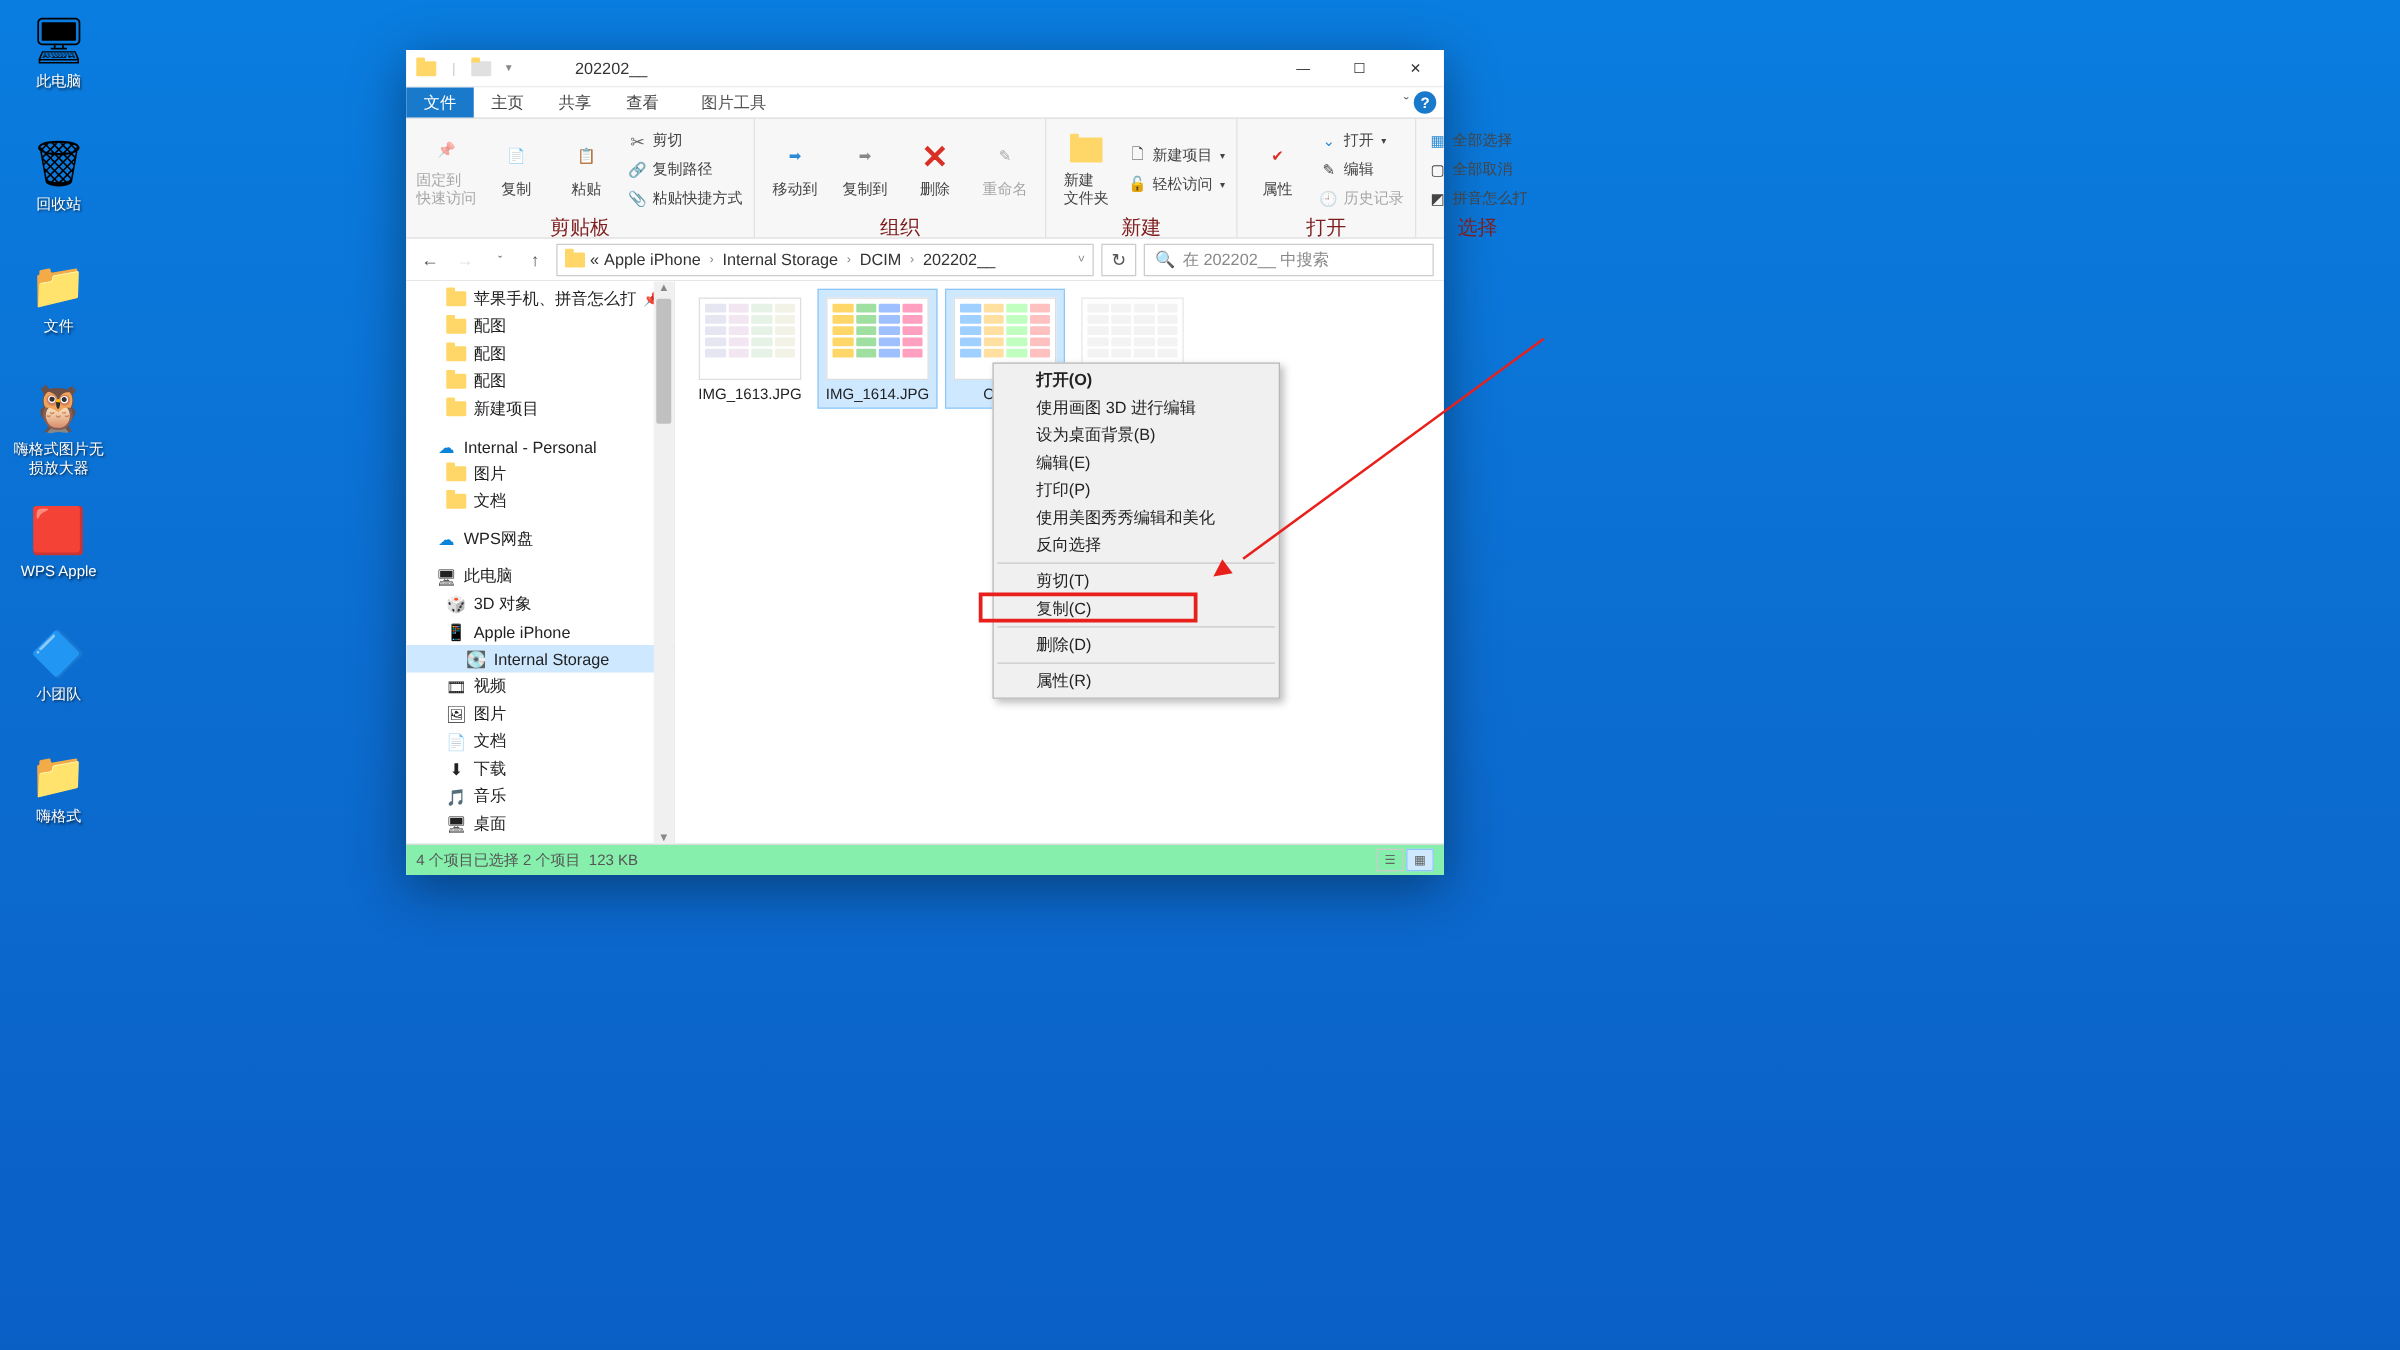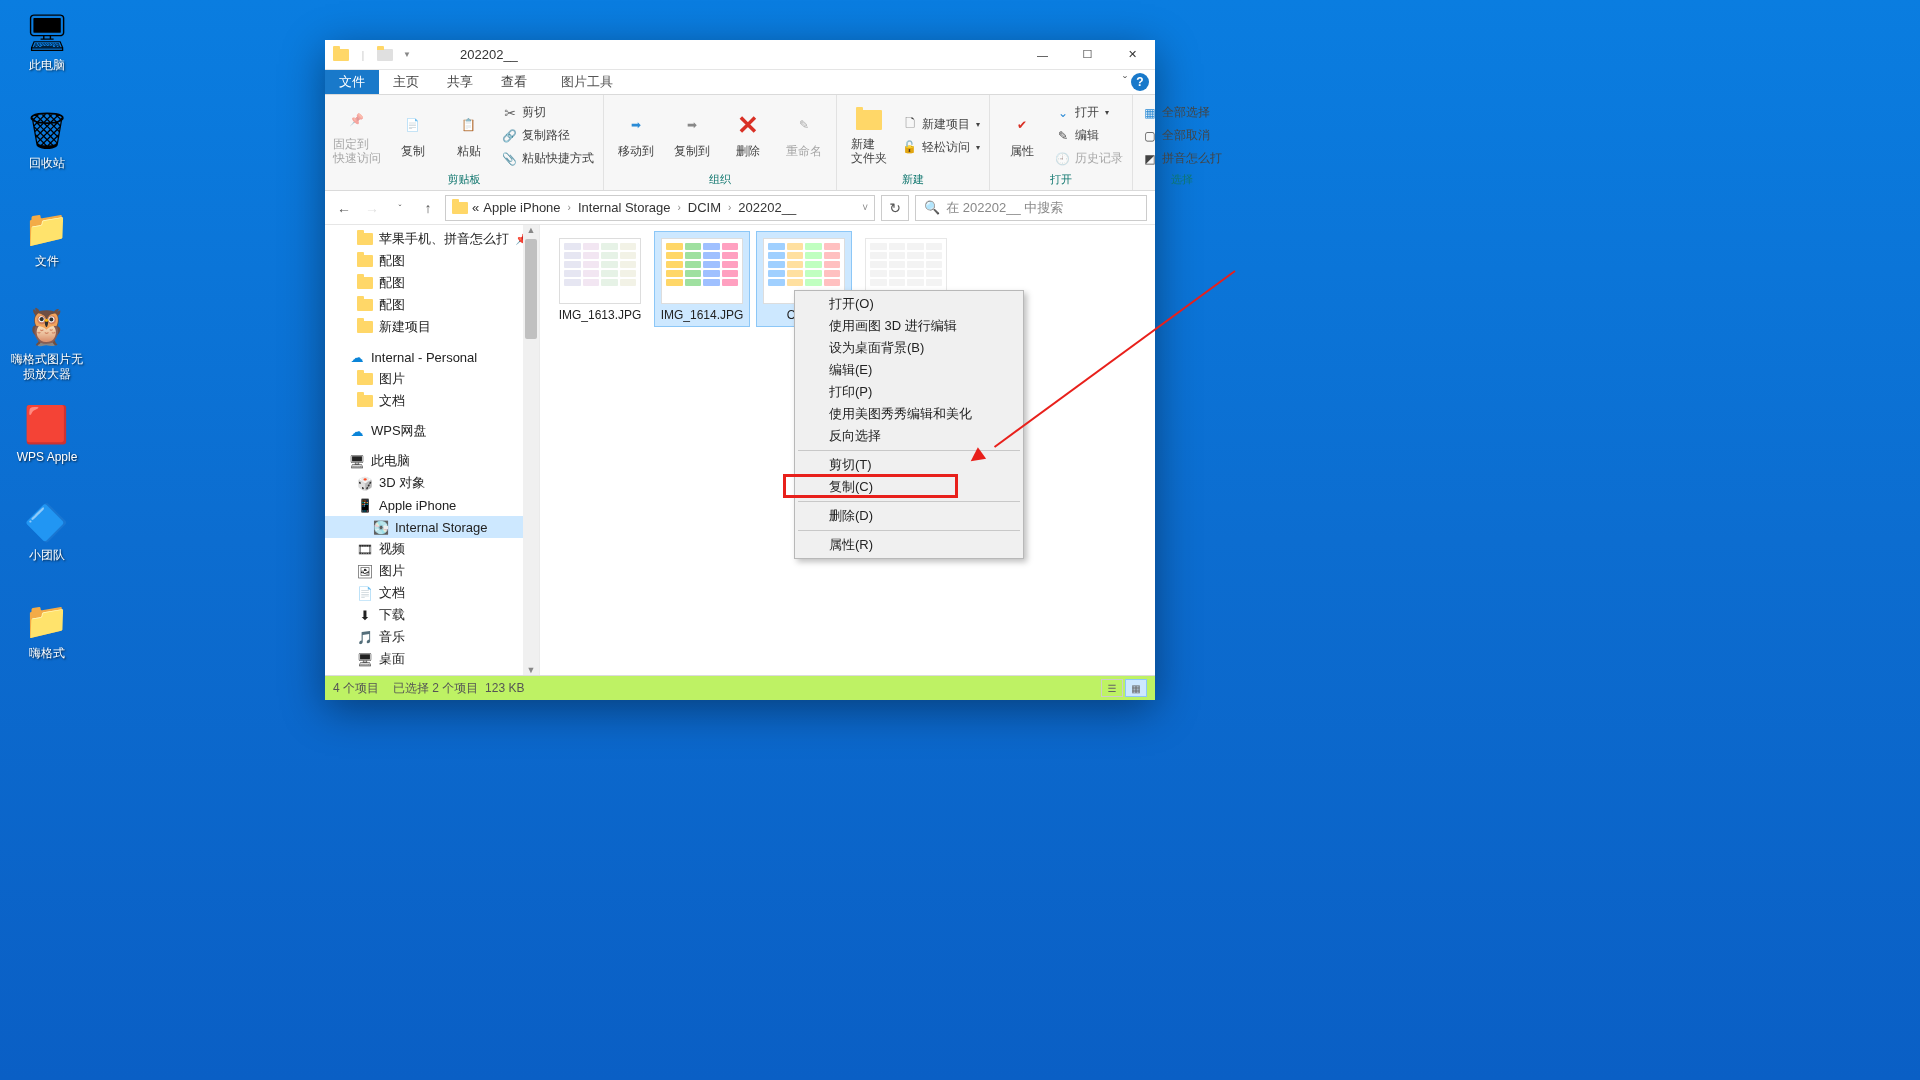--- a/index.html
+++ b/index.html
@@ -29,21 +29,21 @@
 .tab { padding: 0 14px; display: flex; align-items: center; font-size: 13px; color: #444; cursor: pointer; }
 .tab.active { background: #1979ca; color: #fff; }
 .tab.tools { color: #555; }
 .tabs-right { margin-left: auto; display: flex; align-items: center; padding-right: 6px; gap: 4px; }
 .help-circ { width: 18px; height: 18px; border-radius: 50%; background: #1979ca; color: #fff; display: inline-flex; align-items: center; justify-content: center; font-size: 12px; font-weight: bold; }
 
 
 .ribbon { height: 96px; border-bottom: 1px solid #dadada; background: #f7f7f7; display: flex; }
 .rib-group { border-right: 1px solid #e2e2e2; display: flex; flex-direction: column; }
 .rib-group-body { flex: 1; display: flex; align-items: center; padding: 4px 6px 0; gap: 4px; }
-.rib-group-label { height: 18px; text-align: center; font-size: 11px; color: #0f766e; }
+.rib-group-label { height: 18px; text-align: center; font-size: 16px; color: #7f1d1d; }
 .rib-big { display: flex; flex-direction: column; align-items: center; justify-content: center; width: 52px; font-size: 12px; color: #444; gap: 4px; }
 .rib-big .big-ico { width: 30px; height: 28px; display: flex; align-items: center; justify-content: center; }
 .rib-mini-col { display: flex; flex-direction: column; gap: 1px; }
 .rib-mini { display: flex; align-items: center; gap: 4px; font-size: 12px; color: #444; height: 22px; padding: 0 3px; white-space: nowrap; }
 .rib-mini .mini-ico { width: 16px; height: 16px; display: inline-flex; align-items: center; justify-content: center; }
 .disabled { opacity: .45; }
 
 
 .addr-row { height: 34px; display: flex; align-items: center; gap: 6px; padding: 0 8px; background: #fff; border-bottom: 1px solid #e6e6e6; }
 .navbtn { width: 22px; height: 22px; display: flex; align-items: center; justify-content: center; color: #555; font-size: 14px; }
@@ -69,26 +69,26 @@
 
 .files { flex: 1; position: relative; padding: 6px 12px; display: flex; flex-wrap: wrap; align-content: flex-start; gap: 6px; }
 .file-item { width: 96px; display: flex; flex-direction: column; align-items: center; padding: 6px 2px 4px; border: 1px solid transparent; }
 .file-item.selected { background: #cde8ff; border-color: #8cc7f7; }
 .file-thumb { width: 82px; height: 66px; background: #fff; border: 1px solid #ddd; display: flex; flex-direction: column; padding: 4px; gap: 2px; }
 .file-label { font-size: 12px; color: #222; text-align: center; margin-top: 4px; word-break: break-all; }
 
 
 .ctxmenu { position: absolute; left: 794px; top: 290px; width: 230px; background: #f0f0f0; border: 1px solid #b8b8b8; box-shadow: 3px 3px 6px rgba(0,0,0,.25); padding: 2px; font-size: 13px; z-index: 50; }
 .ctx-item { height: 22px; display: flex; align-items: center; padding-left: 32px; color: #222; cursor: pointer; }
-.ctx-item.bold { font-weight: normal; }
+.ctx-item.bold { font-weight: bold; }
 .ctx-sep { height: 1px; background: #c8c8c8; margin: 3px 1px; }
 .ctx-highlight { position: absolute; border: 3px solid #e8201b; pointer-events: none; }
 
 
-.statusbar { height: 25px; border-top: 1px solid #dcdcdc; background: #bef264; display: flex; align-items: center; padding: 0 8px; font-size: 12px; color: #555; gap: 14px; }
+.statusbar { height: 25px; border-top: 1px solid #dcdcdc; background: #86efac; display: flex; align-items: center; padding: 0 8px; font-size: 12px; color: #555; }
 .statusbar .viewbtns { margin-left: auto; display: flex; gap: 2px; }
 .viewbtn { width: 22px; height: 18px; border: 1px solid #ccc; display: flex; align-items: center; justify-content: center; font-size: 10px; color: #666; }
 .viewbtn.active { background: #cde8ff; border-color: #8cc7f7; }
 
 
 .anno-line { position: absolute; background: #e8201b; height: 2px; transform-origin: left center; z-index: 60; pointer-events: none; }
 .anno-head { position: absolute; width: 0; height: 0; border-left: 14px solid #e8201b; border-top: 7px solid transparent; border-bottom: 7px solid transparent; z-index: 60; pointer-events: none; }
 
 
 .folder-ico { width: 16px; height: 12px; background: #ffd768; border-radius: 1px; position: relative; }

